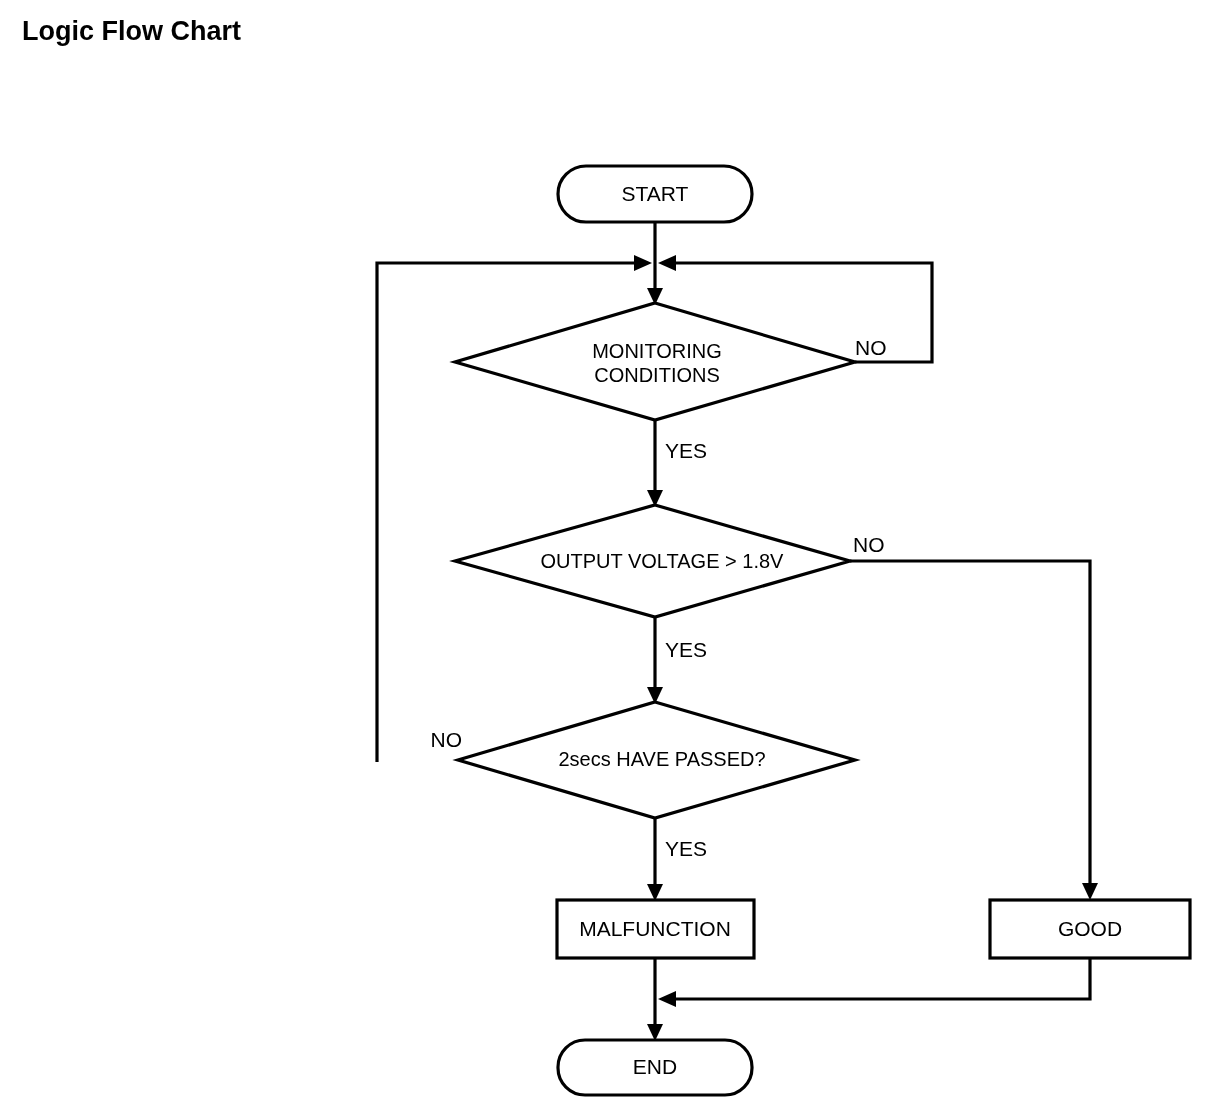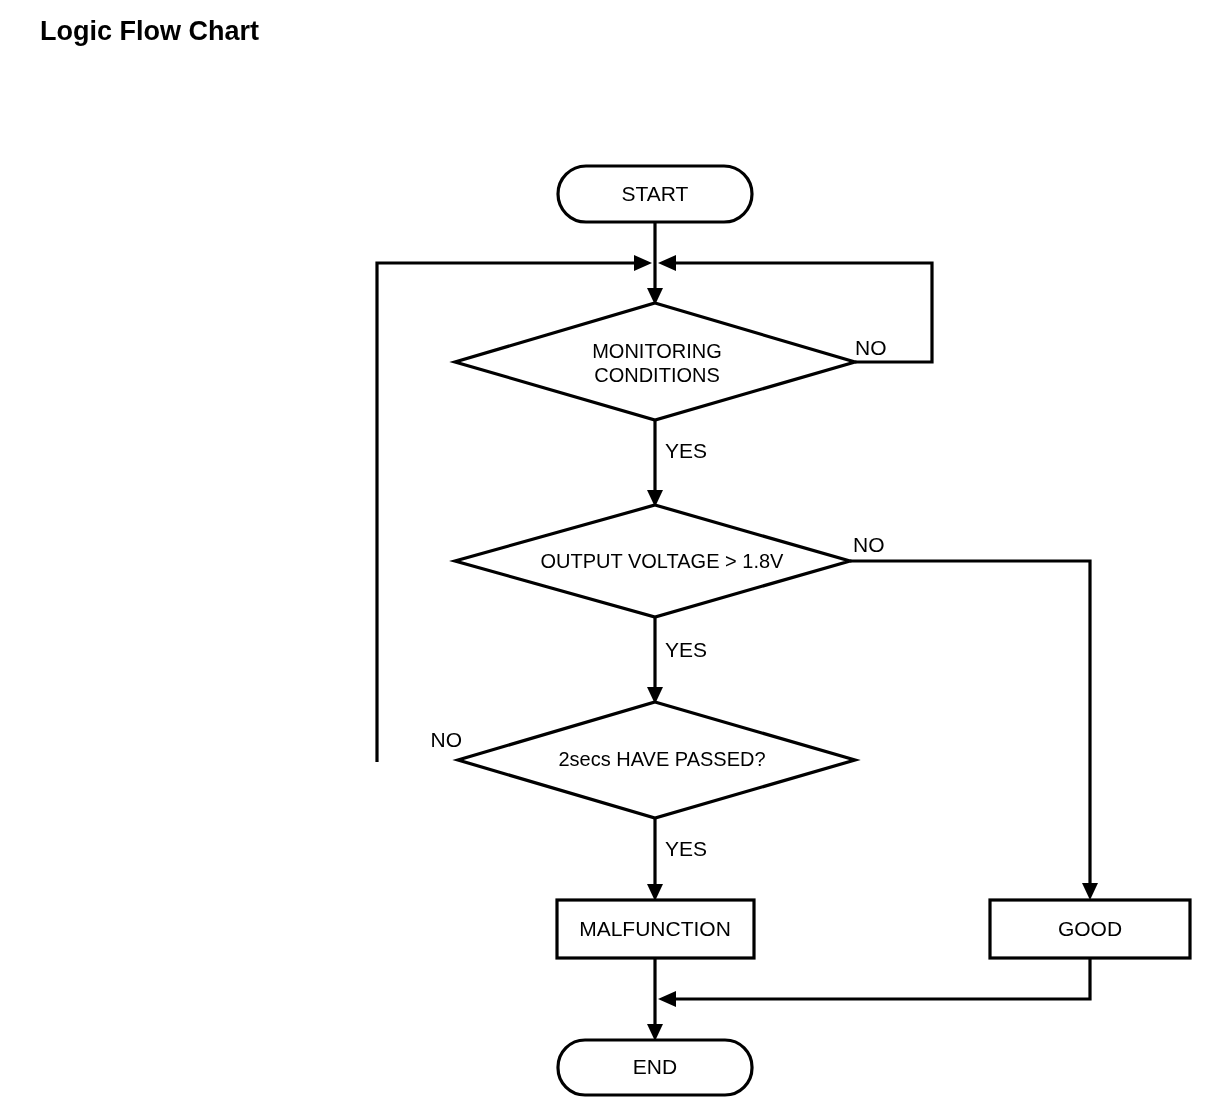--- a/index.html
+++ b/index.html
@@ -9,21 +9,21 @@
   }
   body {
     width: 1216px;
     height: 1116px;
     font-family: "Liberation Sans", sans-serif;
     position: relative;
     overflow: hidden;
   }
   #page-title {
     position: absolute;
-    left: 40px;
+    left: 22px;
     top: 16px;
     font-size: 27px;
     font-weight: bold;
     color: #000000;
     letter-spacing: 0px;
     white-space: nowrap;
   }
   #flow-svg {
     position: absolute;
     left: 0;

